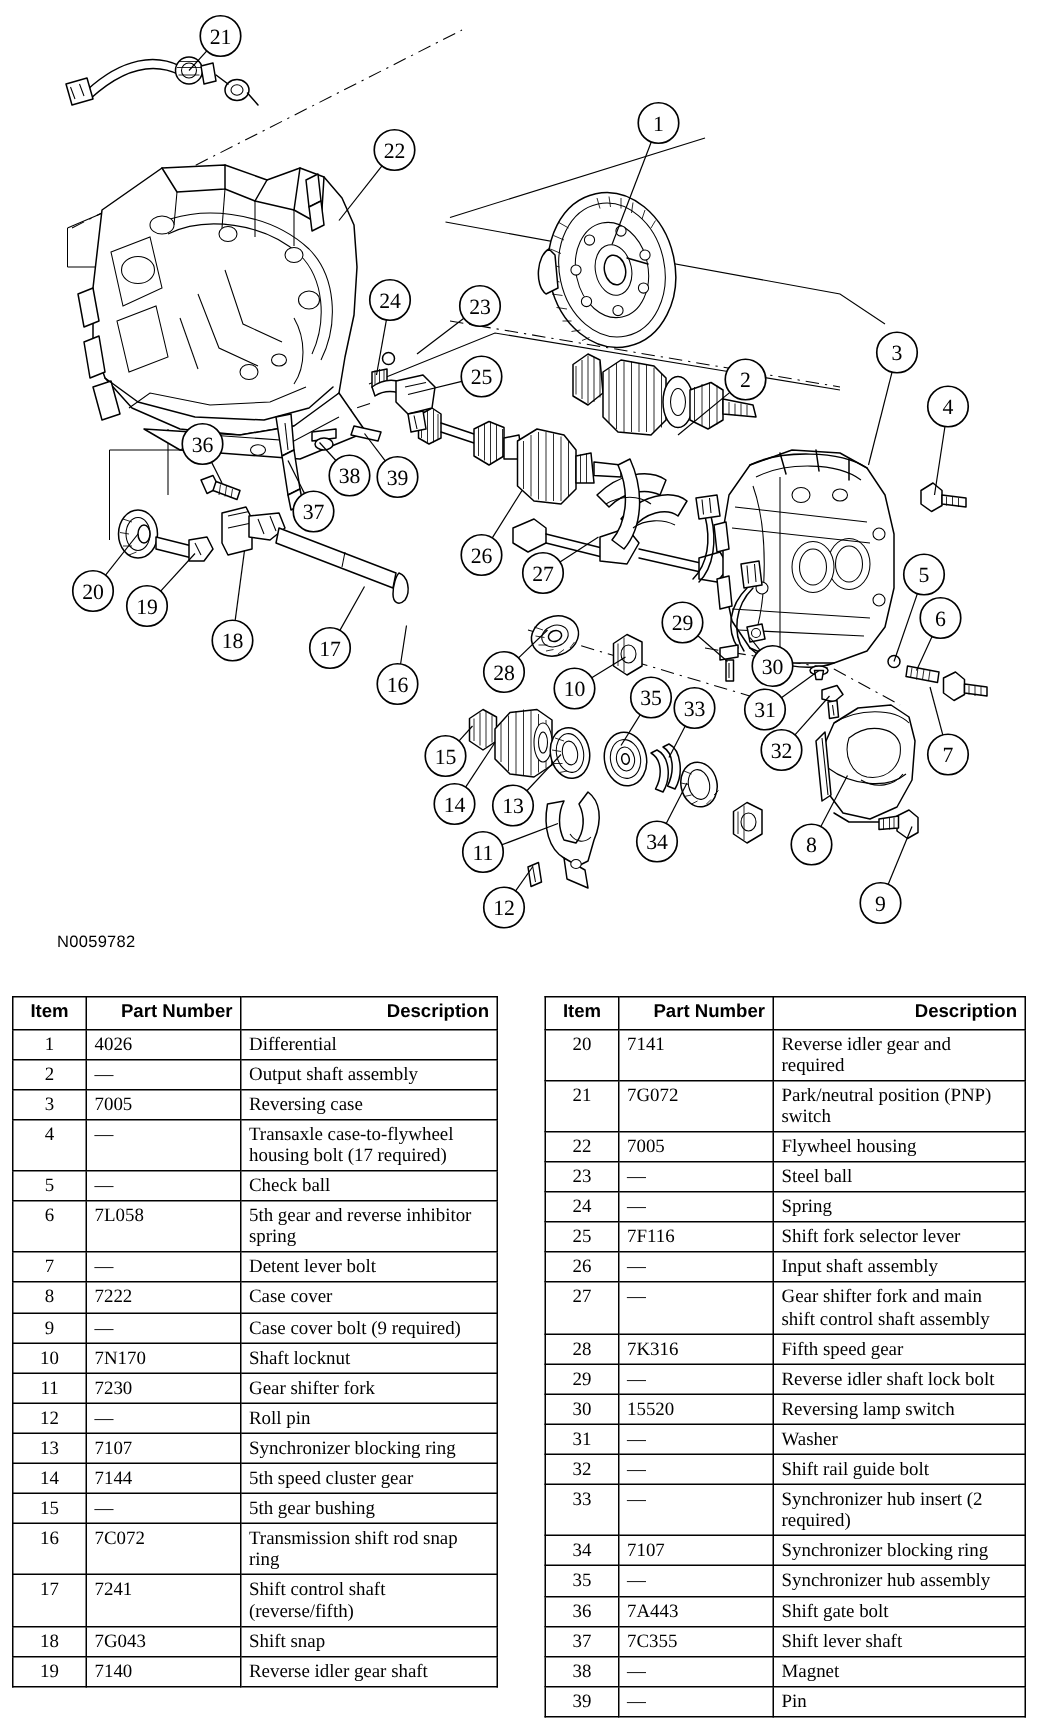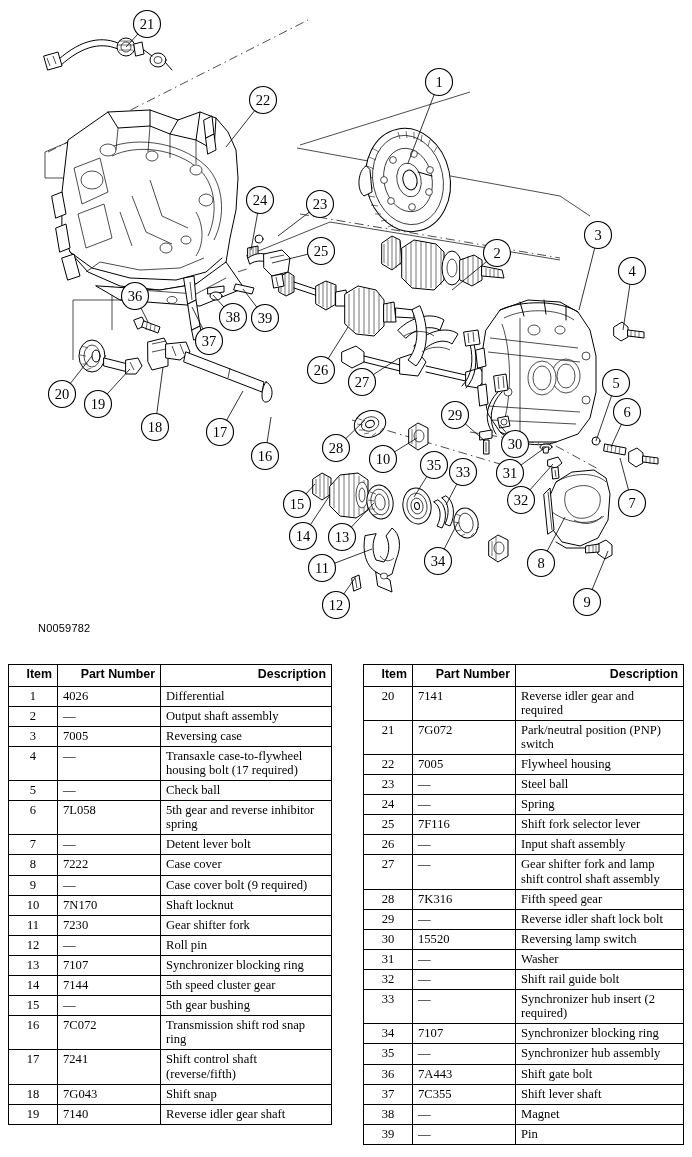--- a/index.html
+++ b/index.html
@@ -38,21 +38,21 @@
     line-height:1.12;
   }
   thead th{
     font-family:"Liberation Sans", sans-serif;
     font-weight:bold;
     font-size:12.4px;
     text-align:right;
     padding:3px 5px 4px 5px;
     line-height:1.1;
   }
-  thead th.c-item{}
+  thead th.c-item{text-align:center;}
   td.c-item{text-align:center;width:38px;padding-left:2px;padding-right:2px;}
   td.c-part{width:92px;}
   th.c-item{width:38px;}
   th.c-part{width:92px;}
   td.c-desc,th.c-desc{width:auto;}
 </style>
 </head>
 <body>
 
 <div id="figure">
@@ -820,21 +820,21 @@
           <td class="c-desc">Shift fork selector lever</td>
         </tr>
         <tr>
           <td class="c-item">26</td>
           <td class="c-part">—</td>
           <td class="c-desc">Input shaft assembly</td>
         </tr>
         <tr>
           <td class="c-item">27</td>
           <td class="c-part">—</td>
-          <td class="c-desc">Gear shifter fork and lamp shift control shaft assembly</td>
+          <td class="c-desc">Gear shifter fork and main shift control shaft assembly</td>
         </tr>
         <tr>
           <td class="c-item">28</td>
           <td class="c-part">7K316</td>
           <td class="c-desc">Fifth speed gear</td>
         </tr>
         <tr>
           <td class="c-item">29</td>
           <td class="c-part">—</td>
           <td class="c-desc">Reverse idler shaft lock bolt</td>

